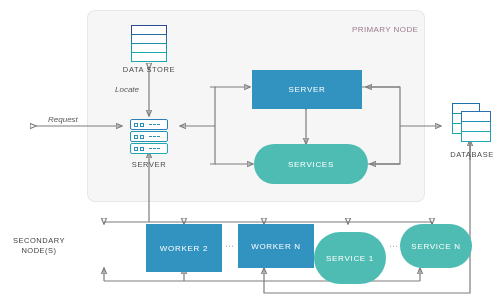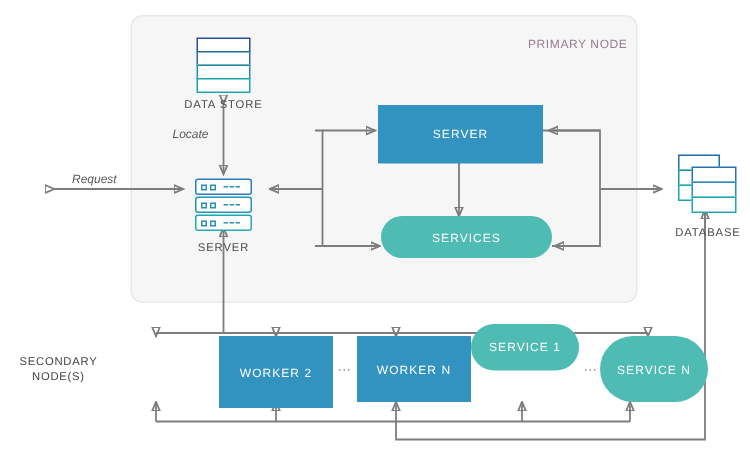--- a/index.html
+++ b/index.html
@@ -229,38 +229,38 @@
     </div>
   </div>
   <div class="caption" style="left:440px;top:150px;width:64px;">DATABASE</div>
 
   <div class="flow-label" style="left:48px;top:115px;">Request</div>
   <div class="flow-label" style="left:115px;top:85px;">Locate</div>
 
   <div class="nodebox blue" style="left:252px;top:70px;width:110px;height:39px;">
     <span>SERVER</span>
   </div>
-  <div class="nodebox teal pill" style="left:254px;top:144px;width:114px;height:28px;">
+  <div class="nodebox teal pill" style="left:254px;top:144px;width:114px;height:40px;">
     <span>SERVICES</span>
   </div>
 
   <div class="side-label" style="left:6px;top:236px;width:66px;">
     <div>SECONDARY</div>
     <div>NODE(S)</div>
   </div>
 
   <div class="nodebox blue" style="left:146px;top:224px;width:76px;height:48px;">
     <span>WORKER 2</span>
   </div>
   <div class="ellipsis" style="left:225px;top:241px;">⋯</div>
   <div class="nodebox blue" style="left:238px;top:224px;width:76px;height:44px;">
     <span>WORKER N</span>
   </div>
 
-  <div class="nodebox teal pill" style="left:314px;top:216px;width:72px;height:31px;">
+  <div class="nodebox teal pill" style="left:314px;top:232px;width:72px;height:52px;">
     <span>SERVICE 1</span>
   </div>
   <div class="ellipsis" style="left:389px;top:241px;">⋯</div>
   <div class="nodebox teal pill" style="left:400px;top:224px;width:72px;height:44px;">
     <span>SERVICE N</span>
   </div>
 
 </div>
 
 </body></html>

